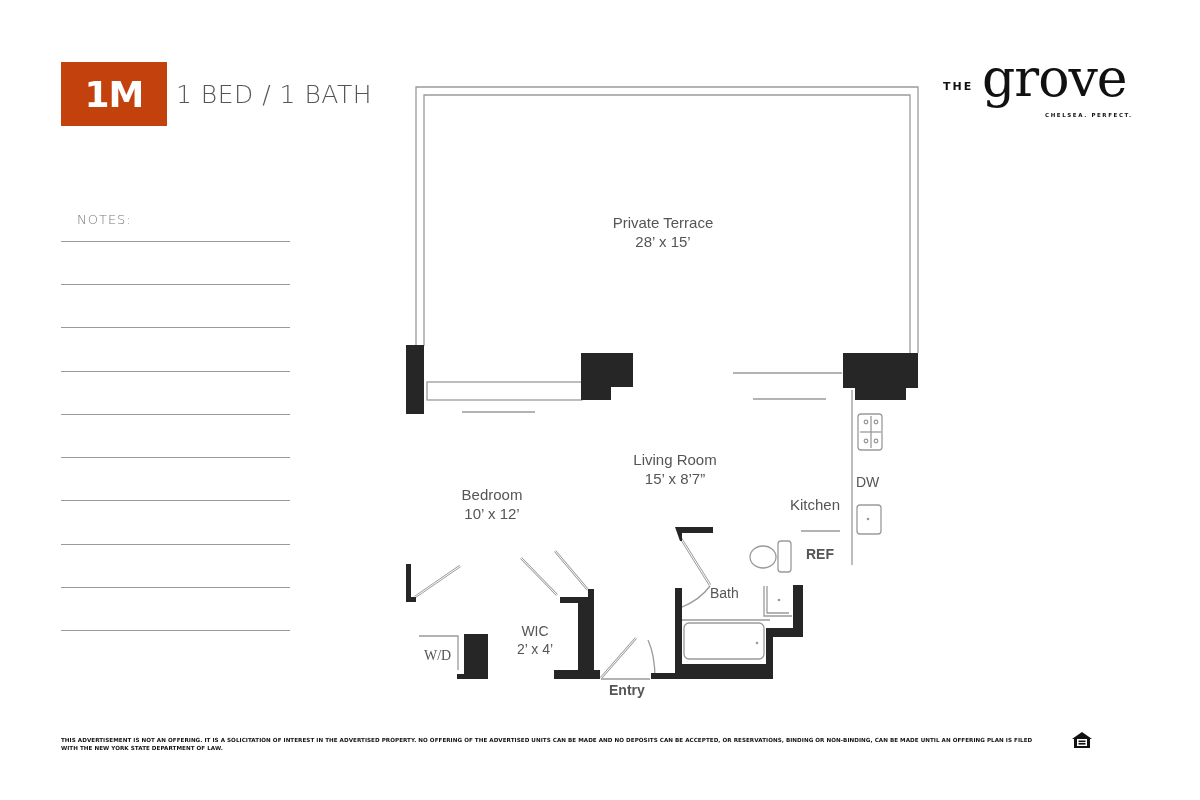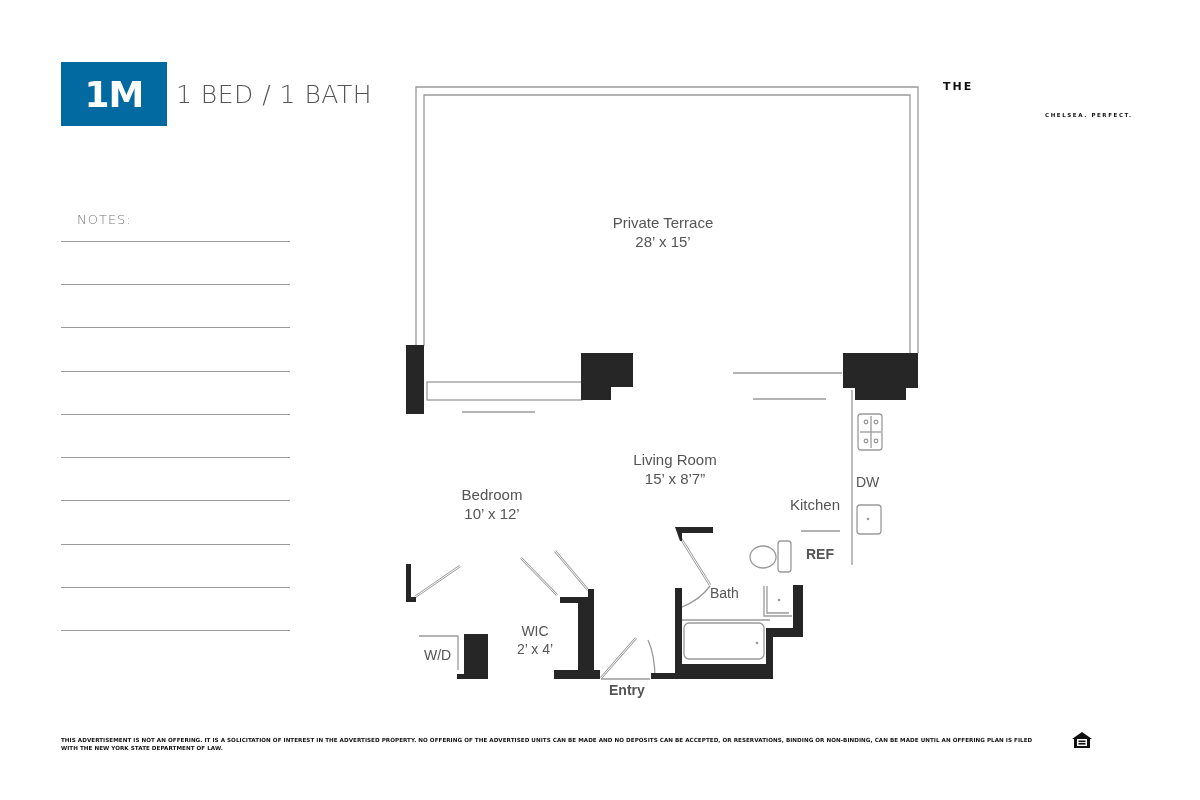--- a/index.html
+++ b/index.html
@@ -1,18 +1,18 @@
 <!DOCTYPE html>
 <html><head>
 <meta charset="utf-8">
 <style>
   html, body { margin: 0; padding: 0; background: #ffffff; }
   body { width: 1200px; height: 800px; position: relative; overflow: hidden; font-family: "Liberation Sans", sans-serif; color: #222; }
 
-  .unit-badge { position: absolute; left: 61px; top: 62px; width: 106px; height: 64px; background: #0369a1; color: #fff;
+  .unit-badge { position: absolute; left: 61px; top: 62px; width: 106px; height: 64px; background: #c2410c; color: #fff;
     display: flex; align-items: center; justify-content: center; font-family: "DejaVu Sans", sans-serif; font-weight: bold; font-size: 36px; letter-spacing: -1px; }
   .unit-type { position: absolute; left: 176px; top: 80px; font-family: "DejaVu Sans", sans-serif; font-weight: 200; font-size: 25px; color: #555; letter-spacing: 0.5px; text-align: center; }
 
   .brand { position: absolute; left: 940px; top: 62px; width: 200px; height: 62px; }
   .brand-the { position: absolute; left: 3px; top: 18px; font-family: "DejaVu Sans", sans-serif; font-weight: bold; font-size: 11px; letter-spacing: 2px; color: #111; }
   .brand-name { position: absolute; left: 42px; top: -14px; font-family: "DejaVu Serif", serif; font-size: 52px; color: #111; letter-spacing: -1px; }
   .brand-tag { position: absolute; left: 105px; top: 50px; font-family: "DejaVu Sans", sans-serif; font-weight: bold; font-size: 5.5px; letter-spacing: 1.6px; color: #111; }
 
   .notes { position: absolute; left: 61px; top: 212px; width: 230px; }
   .notes-label { font-family: "DejaVu Sans", sans-serif; font-weight: 200; font-size: 13px; color: #777; letter-spacing: 1px; margin-left: 16px; }
@@ -27,20 +27,21 @@
 </head>
 <body>
 
 <div class="unit-badge">
     <span>1M</span>
   </div>
 <div class="unit-type">1 BED / 1 BATH</div>
 
 <div class="brand">
   <span class="brand-the">THE</span>
+  <span class="brand-name">grove</span>
   <span class="brand-tag">CHELSEA. PERFECT.</span>
 </div>
 
 <div class="notes">
   <div class="notes-label">NOTES:</div>
   <div class="notes-line" style="top:29px"></div>
   <div class="notes-line" style="top:72px"></div>
   <div class="notes-line" style="top:115px"></div>
   <div class="notes-line" style="top:159px"></div>
   <div class="notes-line" style="top:202px"></div>
@@ -147,21 +148,21 @@
 </div>
 <div class="room-label" style="left:710px; top:584px; font-size:14px;">
   <div>Bath</div>
 </div>
 <div class="room-label" style="left:505px; top:622px; width:60px; font-size:14px; line-height:18px;">
   <div>WIC</div>
   <div>2’ x 4’</div>
 </div>
 <div class="room-label" style="left:856px; top:473px; font-size:14px;">DW</div>
 <div class="room-label" style="left:806px; top:545px; font-size:14px;font-weight:bold;">REF</div>
-<div class="room-label" style="left:424px; top:646px; font-size:14px;">W/D</div>
+<div class="room-label" style="left:424px; top:646px; font-size:14px;font-family:Liberation Serif, serif;">W/D</div>
 <div class="room-label" style="left:609px; top:681px; font-size:14px;font-weight:bold;">Entry</div>
 
 <div class="disclaimer">THIS ADVERTISEMENT IS NOT AN OFFERING. IT IS A SOLICITATION OF INTEREST IN THE ADVERTISED PROPERTY. NO OFFERING OF THE ADVERTISED UNITS CAN BE MADE AND NO DEPOSITS CAN BE ACCEPTED, OR RESERVATIONS, BINDING OR NON-BINDING, CAN BE MADE UNTIL AN OFFERING PLAN IS FILED WITH THE NEW YORK STATE DEPARTMENT OF LAW.</div>
 <svg class="eho-icon" viewBox="0 0 22 18" xmlns="http://www.w3.org/2000/svg">
   <polygon points="11,1 21,8 19,8 19,17 3,17 3,8 1,8" fill="#111"></polygon>
   <rect x="6" y="8" width="10" height="7" fill="#fff"></rect>
   <rect x="7.5" y="9.5" width="7" height="1.6" fill="#111"></rect>
   <rect x="7.5" y="12" width="7" height="1.6" fill="#111"></rect>
 </svg>
 

